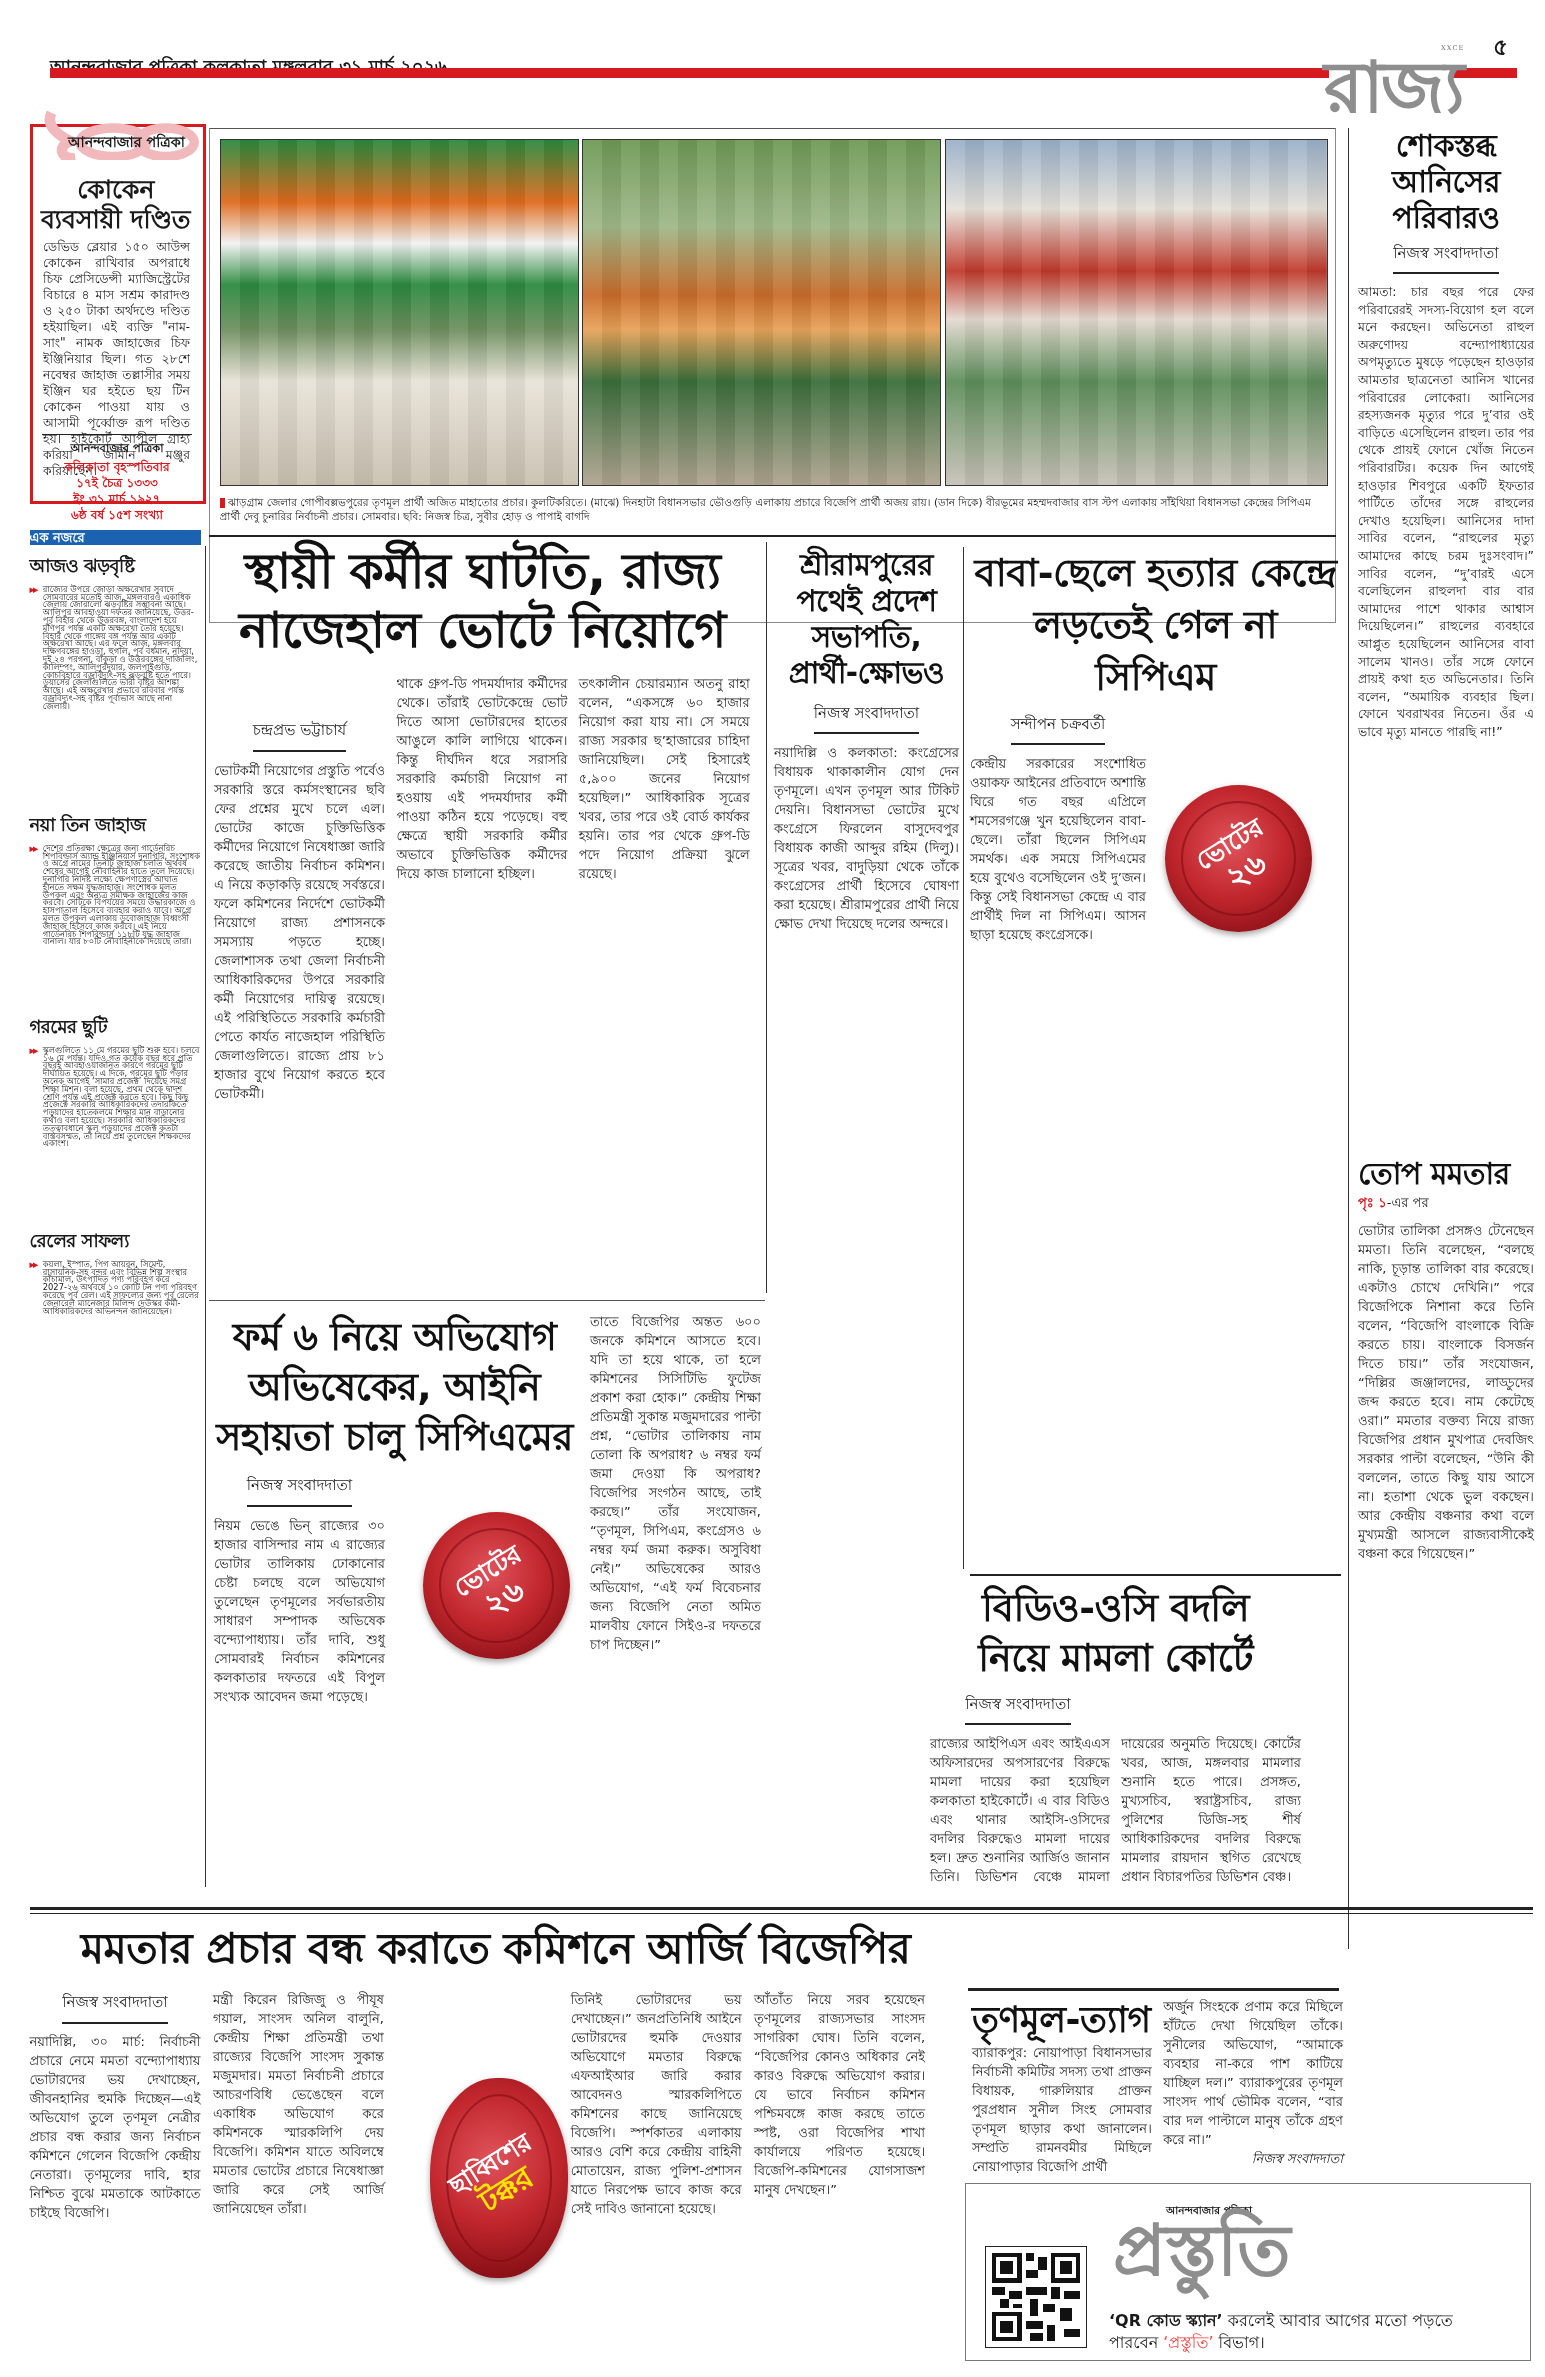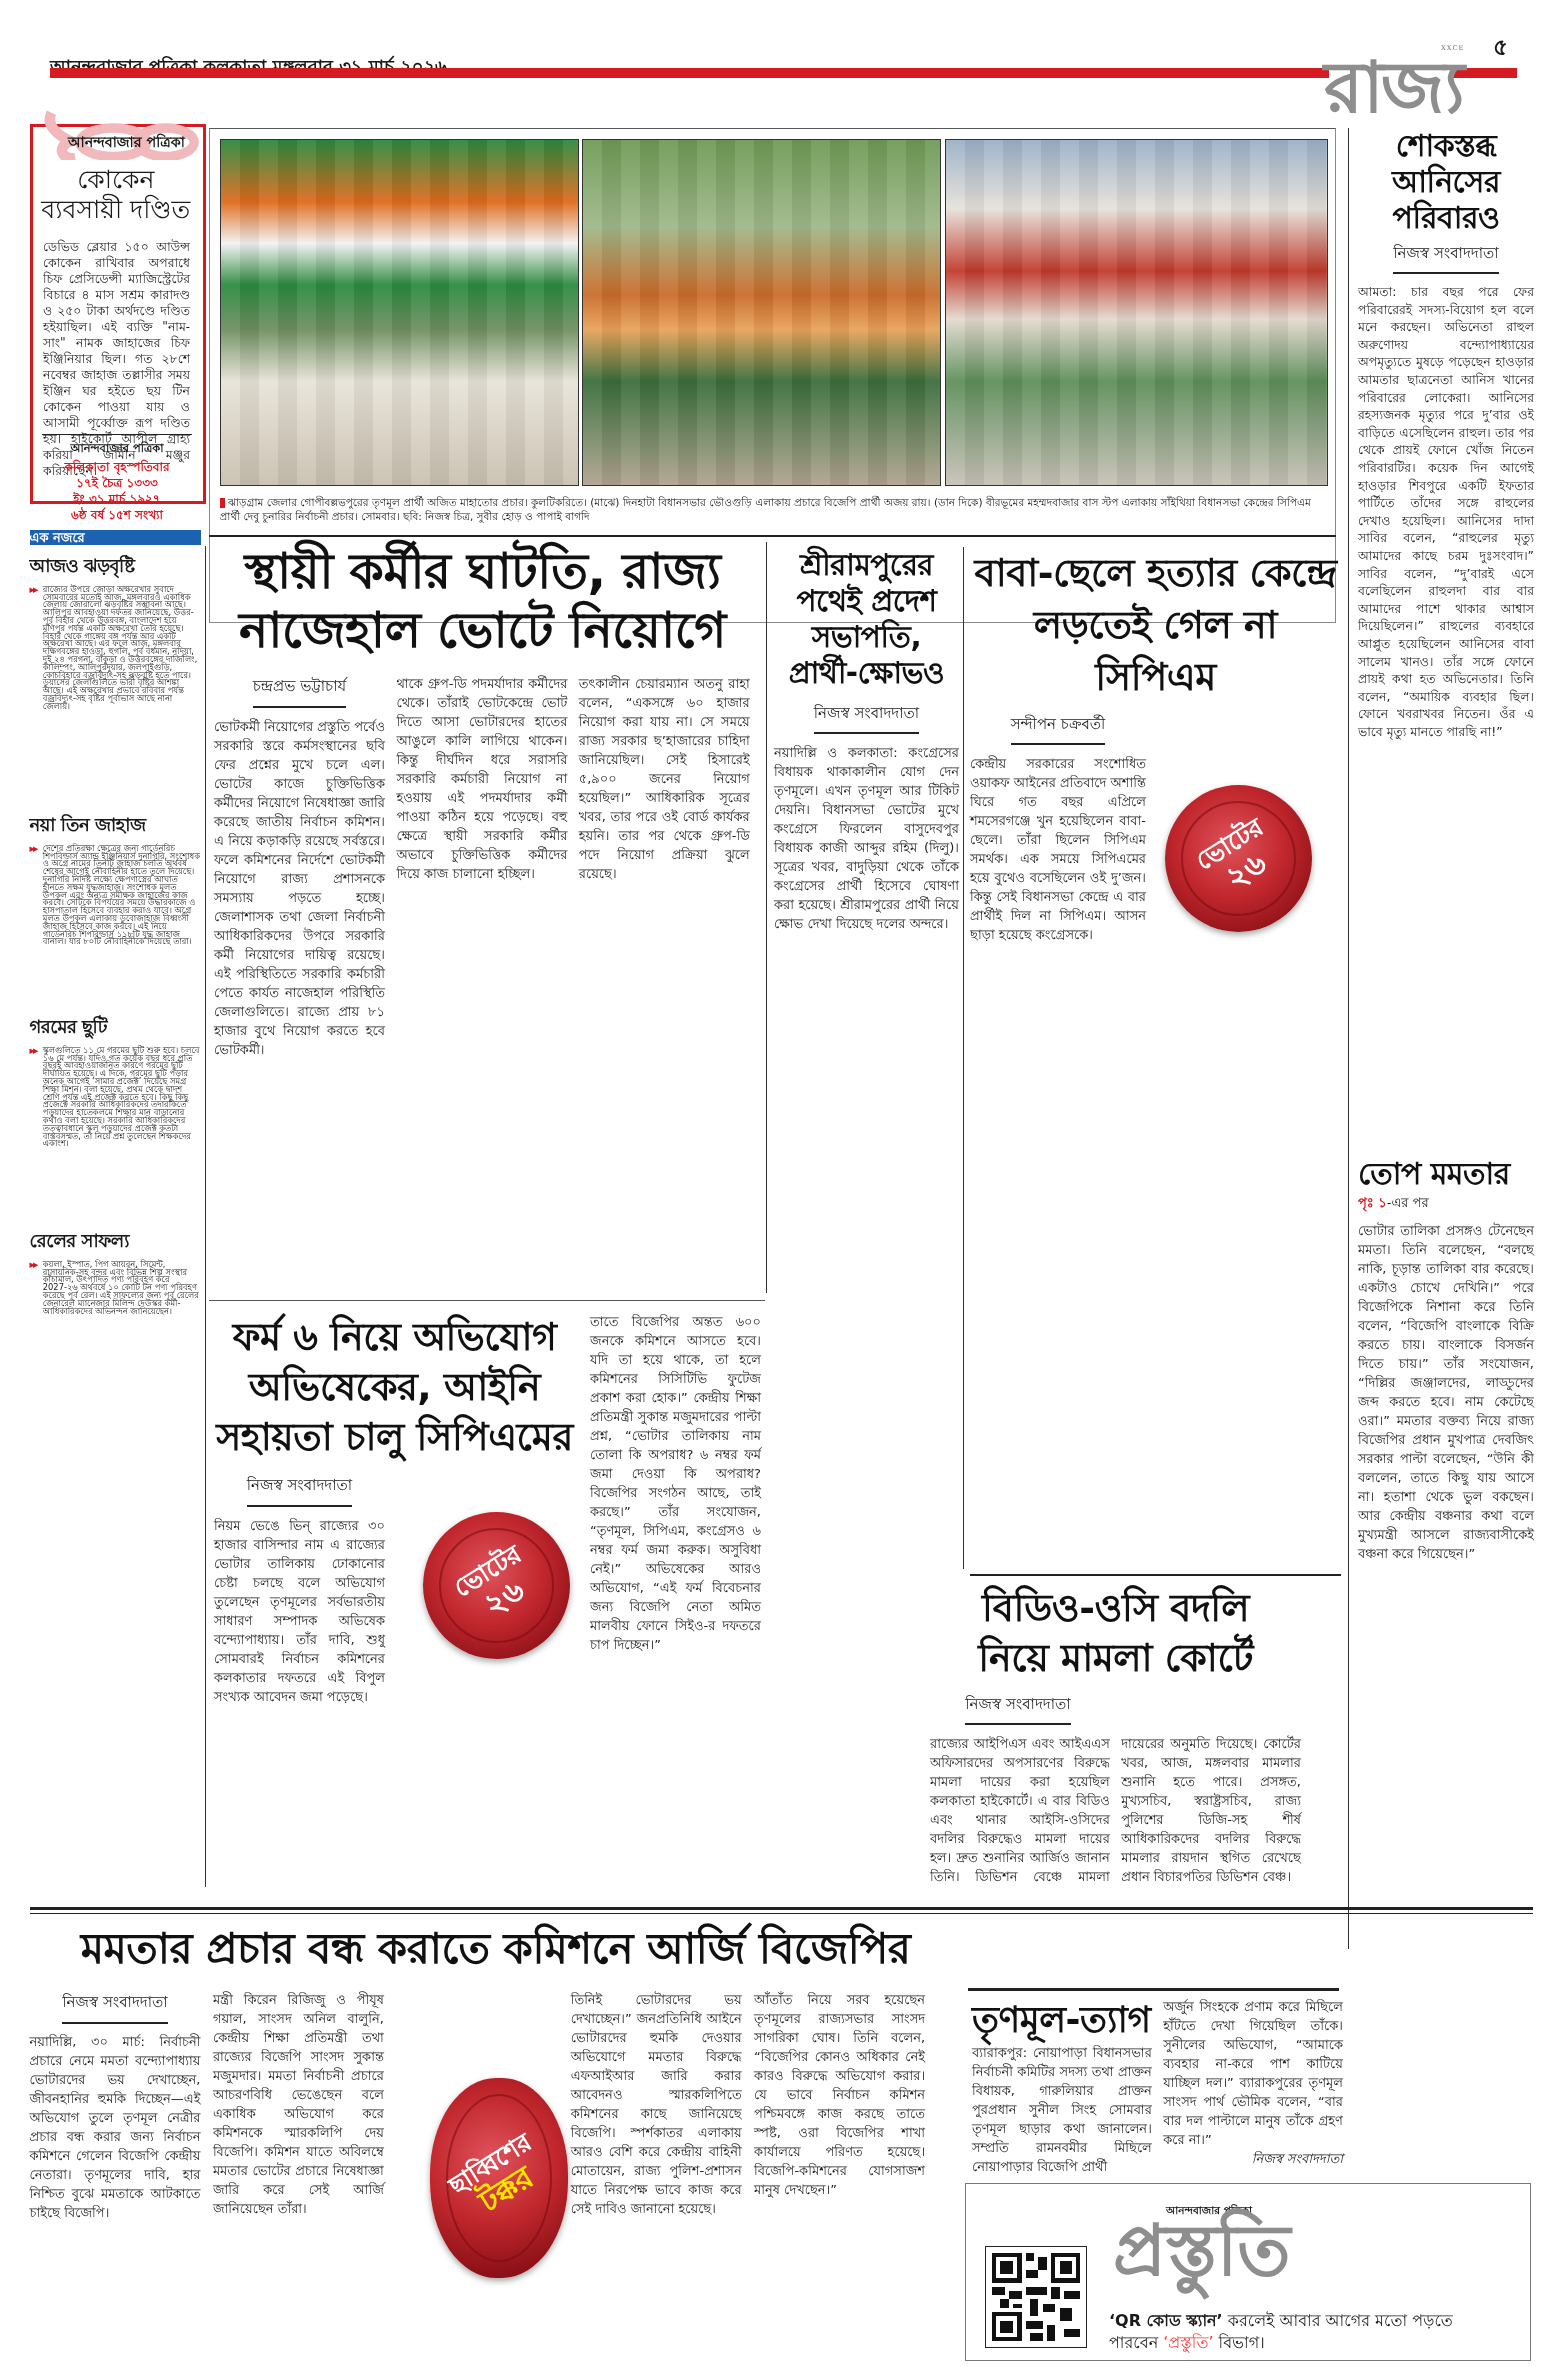--- a/index.html
+++ b/index.html
@@ -18,21 +18,21 @@
   #masthead-bar2 { left: 1450px; top: 68px; width: 67px; height: 9.5px; background: #d71920; }
   #section-title { left: 1324px; top: 33px; font-size: 71px; color: #8e8e8e; font-family: "DejaVu Sans", sans-serif; font-weight: bold; letter-spacing: -2.9px; }
   #section-code { left: 1441px; top: 44px; font-size: 6.7px; color: #777; letter-spacing: 1px; }
   #page-num { left: 1493px; top: 28.5px; font-size: 23px; font-weight: bold; }
 
   
   #archive-box { left: 29.5px; top: 124px; width: 176px; height: 380px; border: 3.8px solid #d71920; }
   #archive-logo { position:absolute; left:9.5px; top:-19px; width:157px; height:52px; }
   #archive-logo .loops { position:absolute; inset:0; }
   #archive-logo .name { position:absolute; left:26px; top:23px; font-size:14.3px; font-weight:bold; font-family:"DejaVu Sans",sans-serif; }
-  #archive-headline { position:absolute; left:4.8px; top:38px; width:157px; font-size:25px; line-height:29.5px; text-align:center; font-family:"DejaVu Serif",serif; font-weight:normal; }
+  #archive-headline { position:absolute; left:4.8px; top:48px; width:157px; font-size:25px; line-height:29.5px; text-align:center; font-family:"DejaVu Serif",serif; font-weight:bold; }
   #archive-body { position:absolute; left:10.5px; top:112px; width:147px; font-size:12.4px; line-height:16px; text-align:justify; font-family:"DejaVu Serif",serif; }
   #archive-foot { position:absolute; left:9.5px; top:307px; width:150px; border-top:1.4px solid #222; padding-top:4.8px; text-align:center; }
   #archive-foot .paper { font-size:11.4px; font-weight:bold; font-family:"DejaVu Sans",sans-serif; }
   #archive-foot .red { font-size:12px; color:#d71920; font-weight:bold; font-family:"DejaVu Sans",sans-serif; line-height:16px; }
 
   
   #glance-header { left: 29.5px; top: 530px; width: 171px; height: 15px; background:#1b63b0; }
   #glance-header span { display:block; text-align:left; color:#fff; font-size:13px; line-height:15px; font-weight:bold; font-family:"DejaVu Sans",sans-serif; }
   .glance-item { position:absolute; left:29.5px; width:171px; }
   .glance-item h3 { font-family:"DejaVu Sans",sans-serif; font-size:18px; font-weight:bold; margin-bottom:2.9px; letter-spacing:-0.5px; }
@@ -126,21 +126,21 @@
     </div>
   <div id="photo-caption"><span class="sq"></span><span>ঝাড়গ্রাম জেলার গোপীবল্লভপুরের তৃণমূল প্রার্থী অজিত মাহাতোর প্রচার। কুলটিকরিতে। (মাঝে) দিনহাটা বিধানসভার ভৌওগুড়ি এলাকায় প্রচারে বিজেপি প্রার্থী অজয় রায়। (ডান দিকে) বীরভূমের মহম্মদবাজার বাস স্টপ এলাকায় সাঁইথিয়া বিধানসভা কেন্দ্রের সিপিএম প্রার্থী দেবু চুনারির নির্বাচনী প্রচার। সোমবার। ছবি: নিজস্ব চিত্র, সুবীর হোড় ও পাপাই বাগদি</span></div>
 </div>
 
 <div class="rule-h" style="left:209px; top:535px; width:1127px; height:2.4px;"></div>
 
 <div class="abs" style="left:214px; top:542px; width:537px;">
   <div class="hl" style="font-size:49px; line-height:59px;">স্থায়ী কর্মীর ঘাটতি, রাজ্য</div>
   <div class="hl" style="font-size:49px; line-height:59px;">নাজেহাল ভোটে নিয়োগে</div>
   <div style="display:flex; gap:11.4px; margin-top:14.3px;">
-    <div style="width:171px;">
+    <div style="width:171px;margin-top:44px;">
       <div style="text-align:center; margin-bottom:8.6px;"><span class="byline">চন্দ্রপ্রভ ভট্টাচার্য</span></div>
       <div class="txt">ভোটকর্মী নিয়োগের প্রস্তুতি পর্বেও সরকারি স্তরে কর্মসংস্থানের ছবি ফের প্রশ্নের মুখে চলে এল। ভোটের কাজে চুক্তিভিত্তিক কর্মীদের নিয়োগে নিষেধাজ্ঞা জারি করেছে জাতীয় নির্বাচন কমিশন। এ নিয়ে কড়াকড়ি রয়েছে সর্বস্তরে। ফলে কমিশনের নির্দেশে ভোটকর্মী নিয়োগে রাজ্য প্রশাসনকে সমস্যায় পড়তে হচ্ছে। জেলাশাসক তথা জেলা নির্বাচনী আধিকারিকদের উপরে সরকারি কর্মী নিয়োগের দায়িত্ব রয়েছে। এই পরিস্থিতিতে সরকারি কর্মচারী পেতে কার্যত নাজেহাল পরিস্থিতি জেলাগুলিতে। রাজ্যে প্রায় ৮১ হাজার বুথে নিয়োগ করতে হবে ভোটকর্মী।</div>
     </div>
     <div style="width:171px;" class="txt">থাকে গ্রুপ-ডি পদমর্যাদার কর্মীদের থেকে। তাঁরাই ভোটকেন্দ্রে ভোট দিতে আসা ভোটারদের হাতের আঙুলে কালি লাগিয়ে থাকেন। কিন্তু দীর্ঘদিন ধরে সরাসরি সরকারি কর্মচারী নিয়োগ না হওয়ায় এই পদমর্যাদার কর্মী পাওয়া কঠিন হয়ে পড়েছে। বহু ক্ষেত্রে স্থায়ী সরকারি কর্মীর অভাবে চুক্তিভিত্তিক কর্মীদের দিয়ে কাজ চালানো হচ্ছিল।</div>
     <div style="width:171px;" class="txt">তৎকালীন চেয়ারম্যান অতনু রাহা বলেন, “একসঙ্গে ৬০ হাজার নিয়োগ করা যায় না। সে সময়ে রাজ্য সরকার ছ’হাজারের চাহিদা জানিয়েছিল। সেই হিসারেই ৫,৯০০ জনের নিয়োগ হয়েছিল।” আধিকারিক সূত্রের খবর, তার পরে ওই বোর্ড কার্যকর হয়নি। তার পর থেকে গ্রুপ-ডি পদে নিয়োগ প্রক্রিয়া ঝুলে রয়েছে।</div>
   </div>
 </div>
 <div class="rule-v" style="left:766px; top:542px; height:751px;"></div>
 
 <div class="abs" style="left:774px; top:547px; width:185px;">

